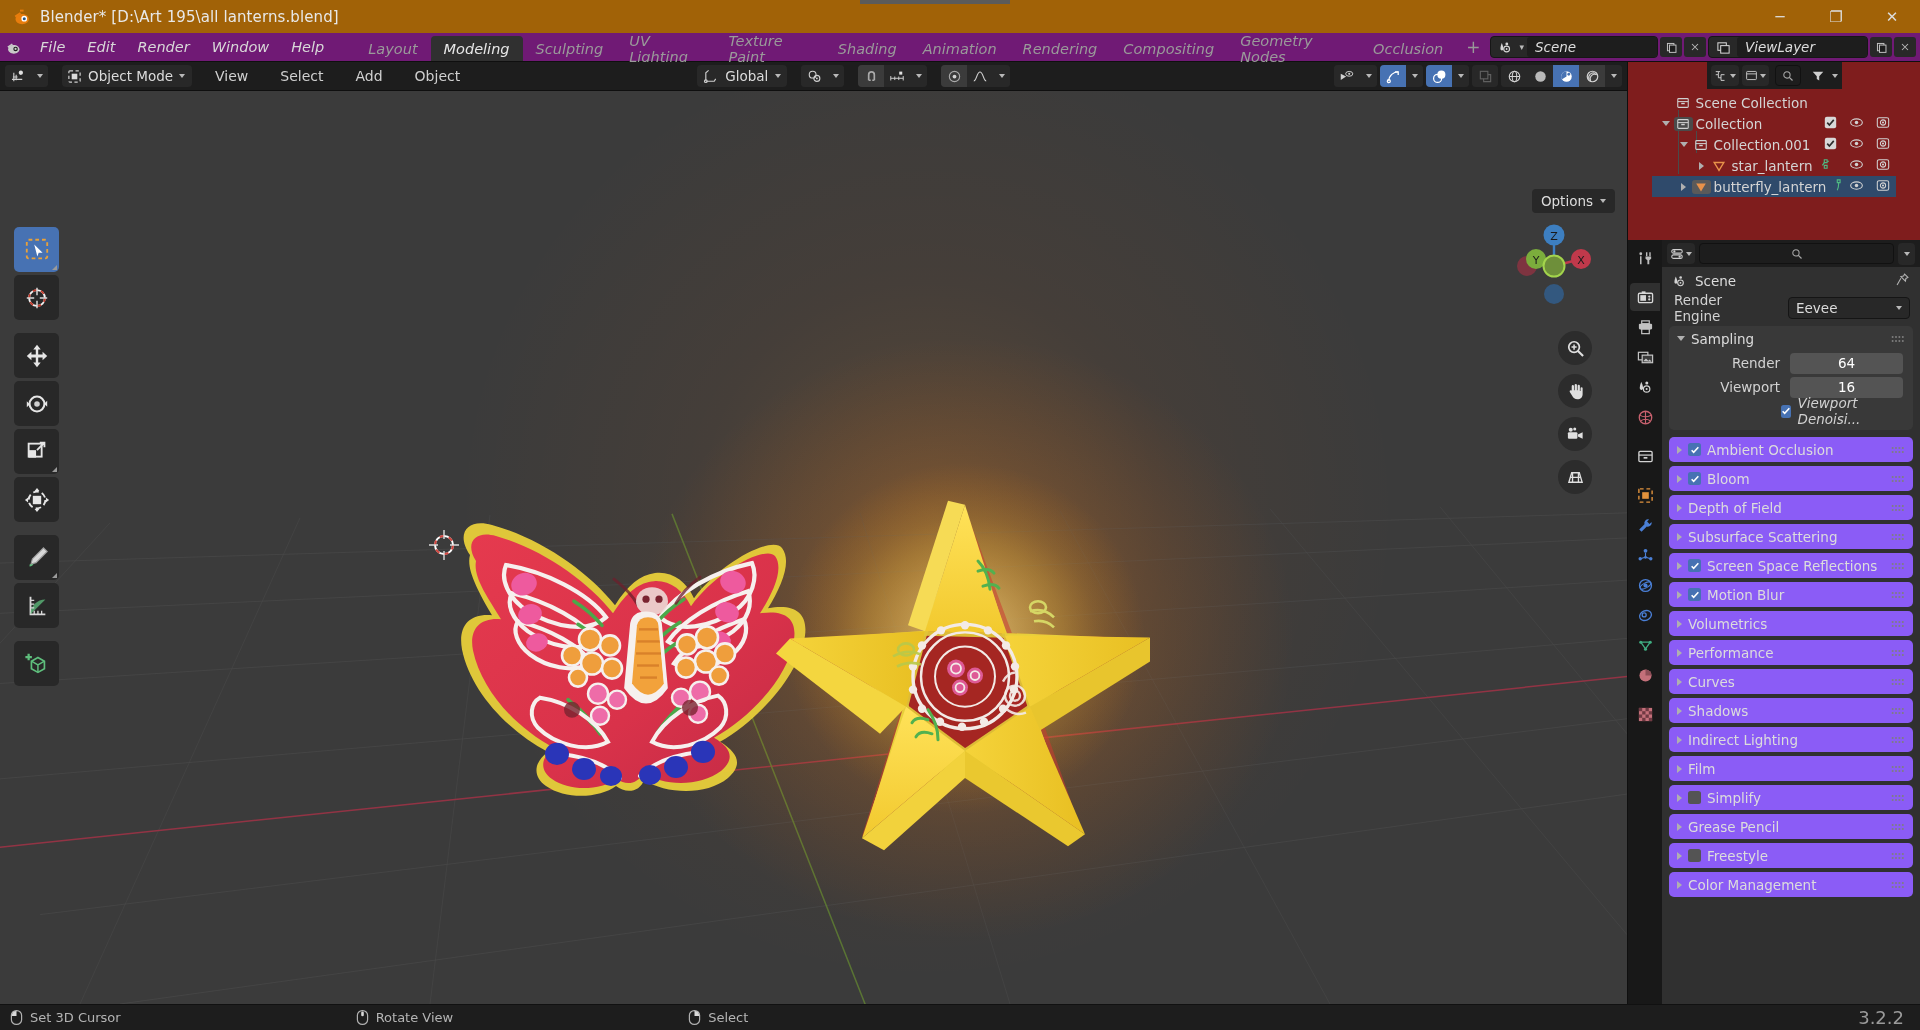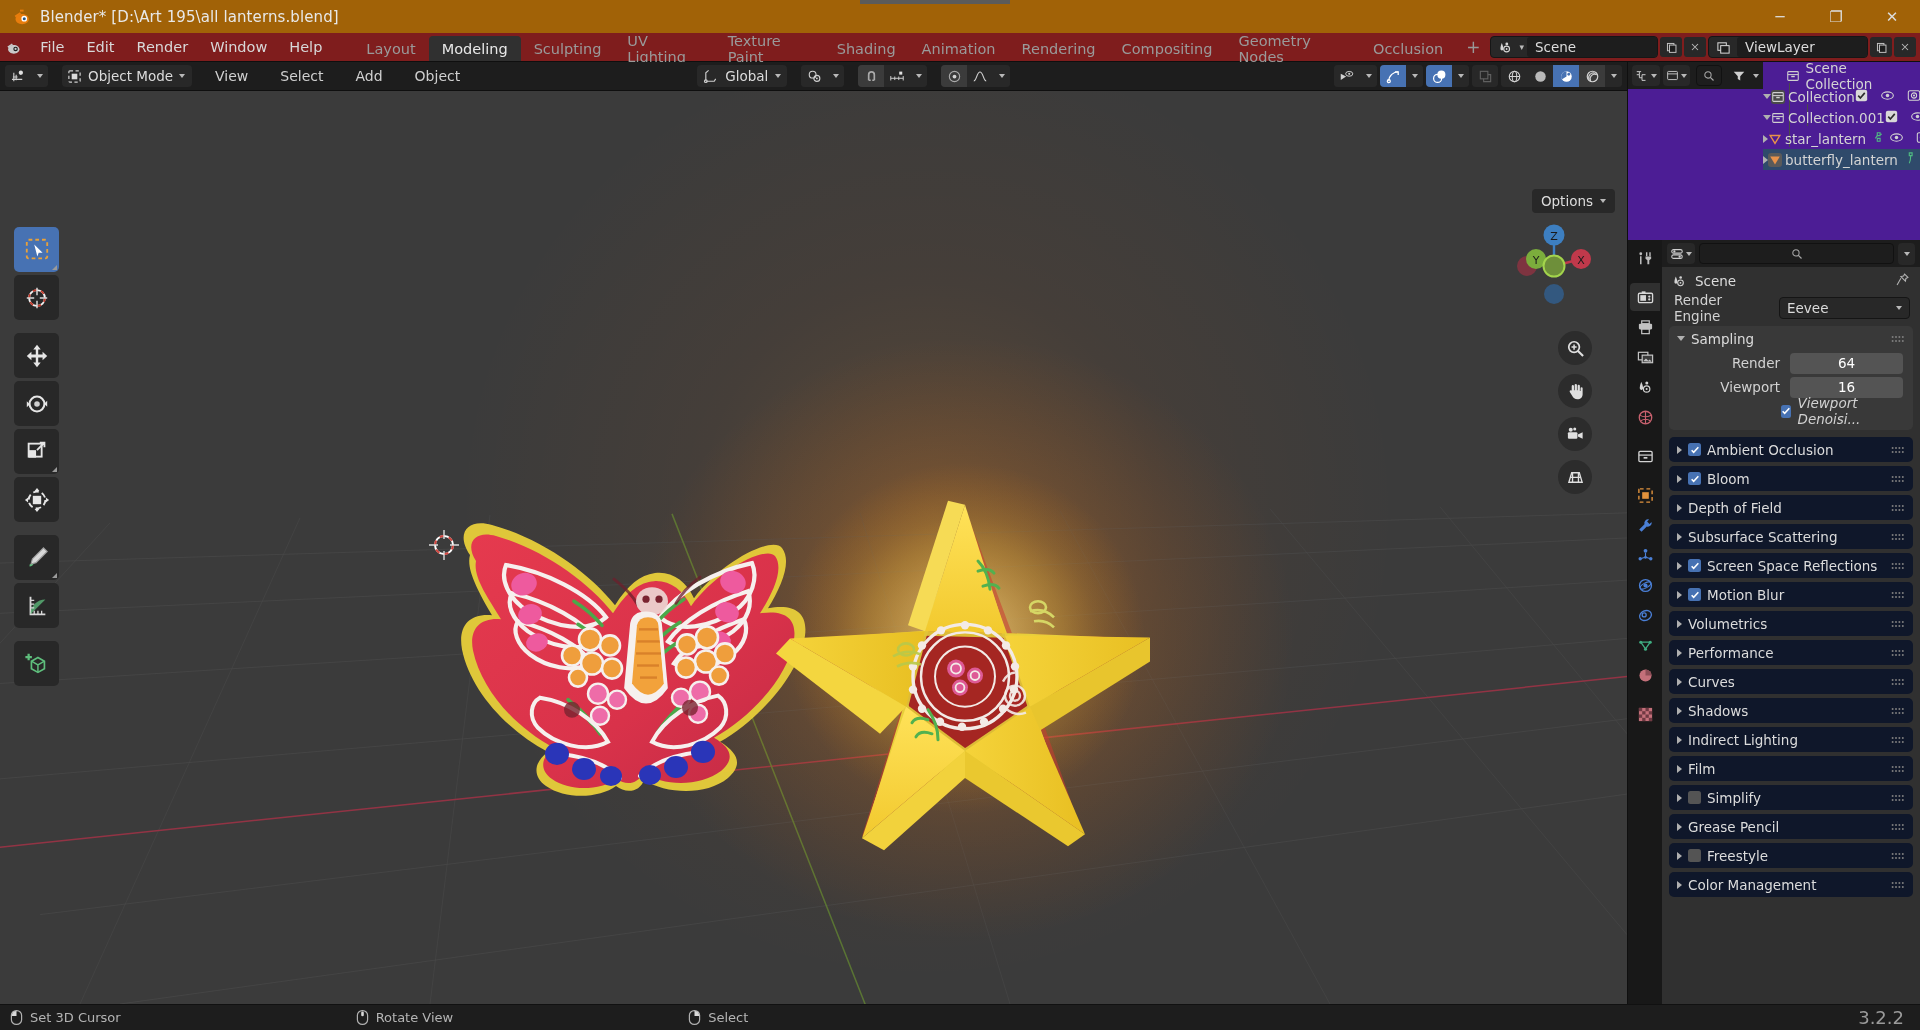--- a/index.html
+++ b/index.html
@@ -21,22 +21,22 @@
   .tb-title { font-size: 15px; color: #e8e8e8; margin-left: 2px; letter-spacing: .1px; }
   .tb-progress {
     position: absolute; left: 860px; top: 0px; width: 150px; height: 4px;
     background: #5b5b5b;
   }
   .tb-btns { margin-left: auto; display: flex; height: 100%; }
   .tb-btn { width: 56px; display: flex; align-items: center; justify-content: center; font-size: 15px; color: #ddd; }
 
   
   .topbar {
-    height: 29px; flex: 0 0 29px; background: #7f1d1d;
-    display: flex; align-items: stretch; border-bottom: 1px solid #0f0f0f;
+    height: 29px; flex: 0 0 29px; background: #701a75;
+    display: flex; align-items: stretch; border-bottom: 1px solid #0f0f0f; font-style: italic;
   }
   .tb-logo { width: 30px; display:flex; align-items:center; justify-content:center; }
   .menu-item {
     padding: 0 11px; display: flex; align-items: center; font-size: 14.5px; color: #d8d8d8;
     border-radius: 3px;
   }
   .ws-tabs { display: flex; align-items: stretch; margin-left: 20px; }
   .ws-tab {
     padding: 0 13px; display: flex; align-items: center; font-size: 14.5px; color: #9a9a9a;
     border-radius: 4px 4px 0 0; margin-top: 3px;
@@ -111,21 +111,21 @@
   .nav-gizmo { position:absolute; right:30px; top:132px; width:86px; height:86px; }
   .nav-btns { position:absolute; right:35px; top:240px; display:flex; flex-direction:column; gap:9px; }
   .nav-circle { width:34px;height:34px;border-radius:50%;background:#2c2c2c;display:flex;align-items:center;justify-content:center; }
 
   .cursor3d { position:absolute; left:427px; top:437px; width:34px;height:34px; }
 
   
   .right-col { width: 293px; flex: 0 0 293px; display: flex; flex-direction: column; background:#1d1d1d; border-left:1px solid #0f0f0f;}
 
   
-  .outliner { height: 178px; flex:0 0 178px; display:flex; flex-direction:row; background:#4c1d95; }
+  .outliner { height: 178px; flex:0 0 178px; display:flex; flex-direction:column; background:#7f1d1d;align-items:center; }
   .ol-header { height:27px; background:#1d1d1d; display:flex; align-items:center; gap:3px; padding:0 4px; }
   .ol-disp { display:flex;align-items:center;background:#282828;border-radius:4px;height:21px;padding:0 3px;gap:2px; }
   .ol-search {
     flex:1 1 auto; background:#1d1d1d; border:1px solid #111; border-radius:4px; height:21px;
     display:flex; align-items:center; padding:0 6px; gap:5px; margin:0 3px;
   }
   .ol-body { flex:1 1 auto; padding-top:3px; overflow:hidden; position:relative; }
   .ol-row { height:21px; display:flex; align-items:center; font-size:13.5px; color:#d4d4d4; position:relative; padding-right:6px;}
   .ol-row.sel { background:#2f4a6b; }
   .ol-disc { width:16px; display:flex; align-items:center; justify-content:center; }
@@ -150,21 +150,21 @@
   .prop-row { display:flex; align-items:center; height:26px; padding:0 10px 0 12px; font-size:13.5px; }
   .prop-label { color:#d2d2d2; }
   .prop-field {
     background:#545454; border-radius:4px; height:21px; display:flex; align-items:center; justify-content:center;
     font-size:13.5px; color:#fff;
   }
   .dd {
     background:#282828;border:1px solid #151515;border-radius:4px;height:22px;display:flex;align-items:center;
     padding:0 7px; font-size:13.5px; color:#dcdcdc; justify-content:space-between;
   }
-  .panel-box { margin:4px 7px 0 7px; background:#0f172a; border-radius:5px; }
+  .panel-box { margin:4px 7px 0 7px; background:#8b5cf6; border-radius:5px; }
   .panel-head { height:25px; display:flex; align-items:center; gap:6px; padding:0 8px; font-size:13.5px; color:#dcdcdc;}
   .panel-head .grip { margin-left:auto; }
   .chk { width:13px;height:13px;border-radius:2.5px;background:#4772b3;display:flex;align-items:center;justify-content:center; }
   .chk.off { background:#545454; }
   .tri { width:0;height:0;border-top:4px solid transparent;border-bottom:4px solid transparent;border-left:5px solid #b0b0b0; }
   .tri.open { border:0;width:0;height:0;border-left:4px solid transparent;border-right:4px solid transparent;border-top:5px solid #b0b0b0;}
   .sampling-box { margin:5px 7px 0 7px; background:#393939; border-radius:5px; padding-bottom:7px; }
 
   
   .statusbar {
@@ -1188,21 +1188,21 @@
             </svg>
             <span>Scene</span>
             <div class="pb-pin">
               <svg width="15" height="15" viewBox="0 0 18 18" fill="none" stroke="#b4b4b4" stroke-width="1.3">
                 <path d="M11.5 2.5l4 4-2.4 1.2-.6 3.2-5.4-5.4 3.2-.6z"></path>
                 <path d="M7.1 7.5L2.5 15.5"></path>
               </svg>
             </div>
           </div>
 
-          <div class="prop-row" style="gap:10px;">
+          <div class="prop-row" style="gap:19px;">
             <div class="prop-label" style="width:95px;">Render Engine</div>
             <div class="dd" style="flex:1 1 auto;">
               <span>Eevee</span>
               <div class="caret"></div>
             </div>
           </div>
 
           <div class="sampling-box">
             <div class="panel-head">
               <div class="tri open"></div>

